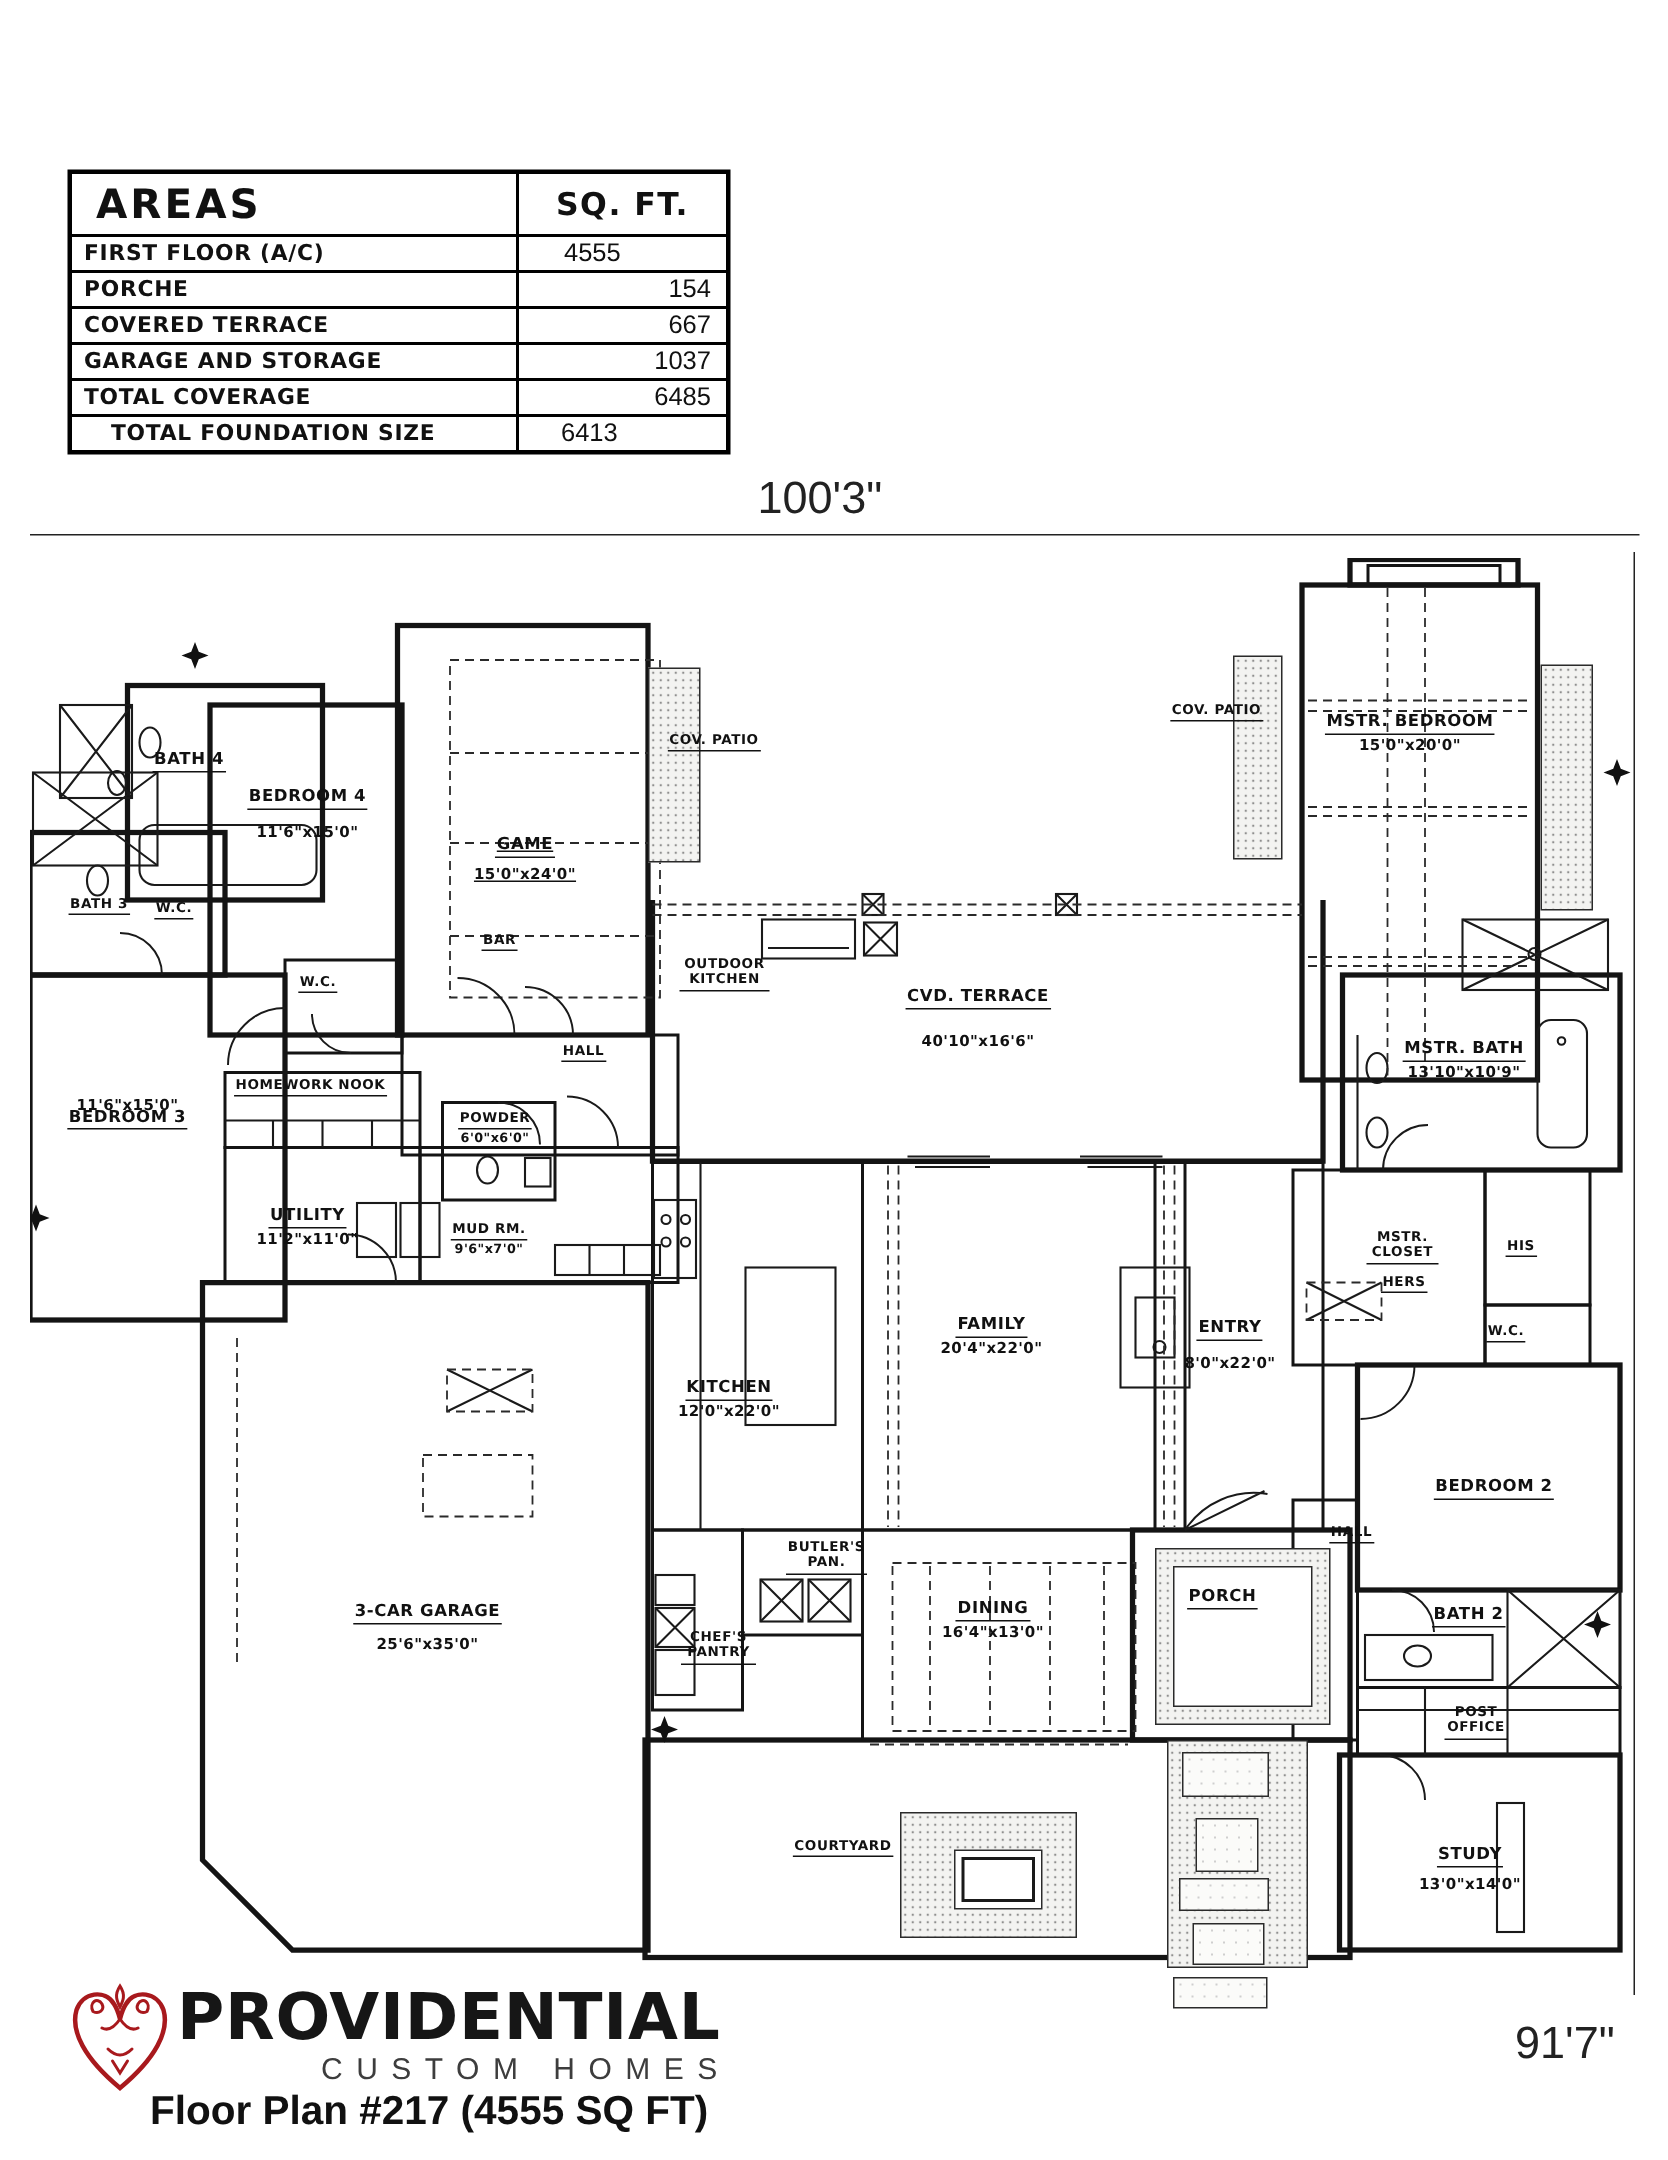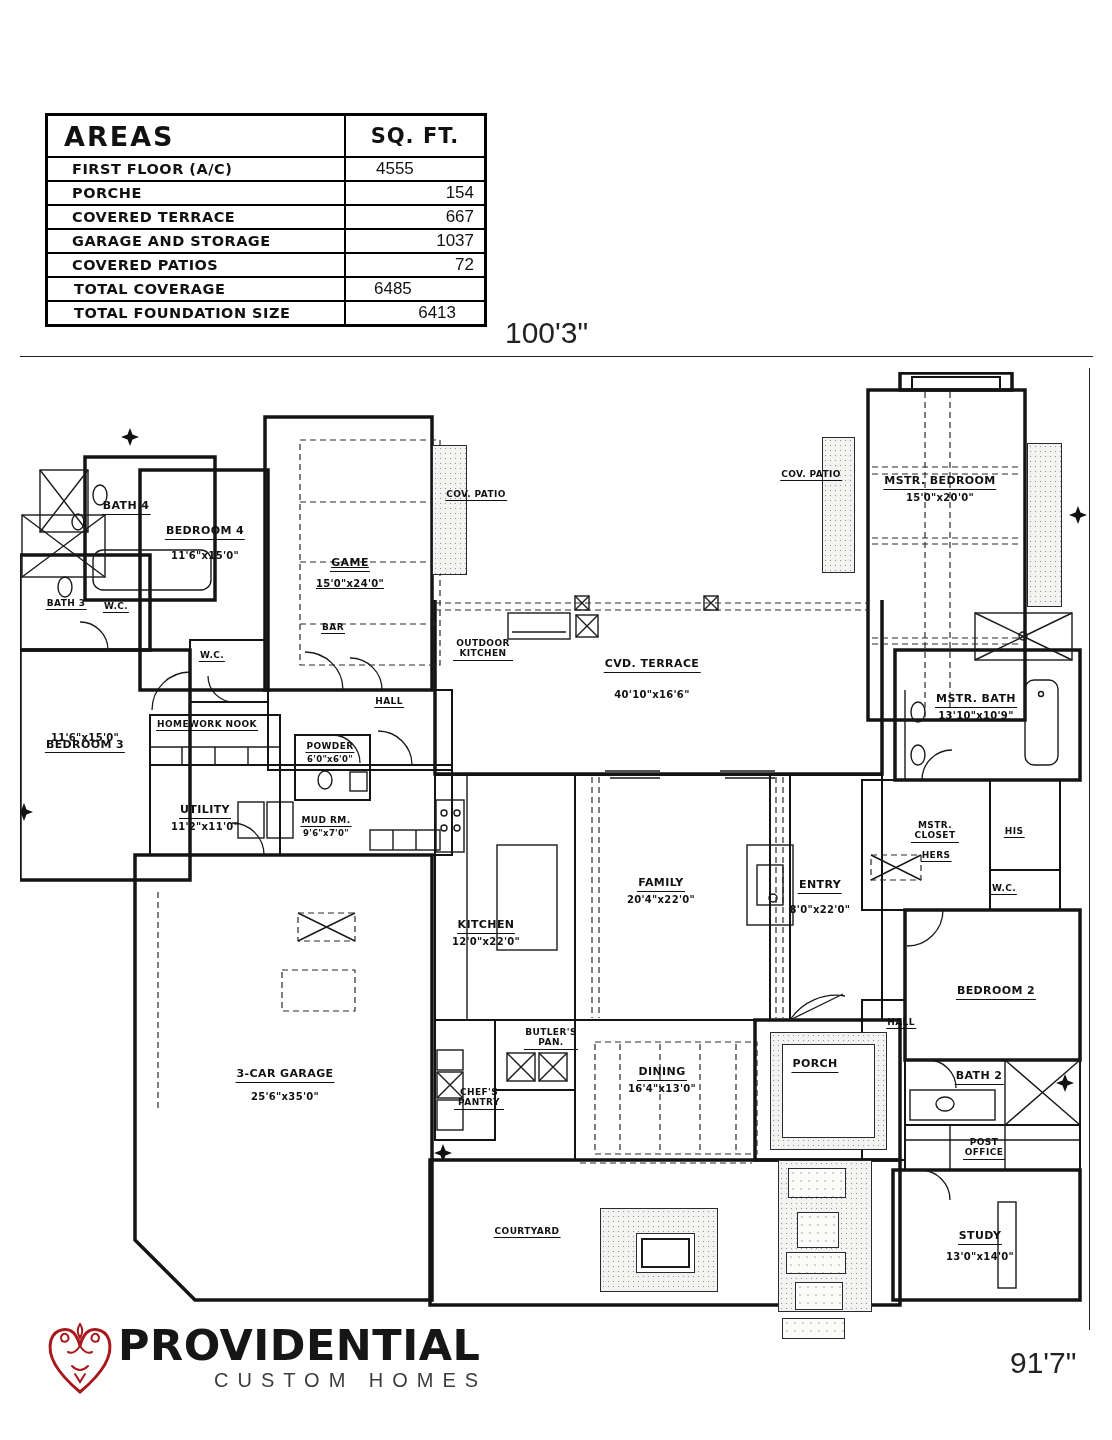--- a/index.html
+++ b/index.html
@@ -3,21 +3,21 @@
 <meta charset="utf-8">
 <style>
   html,body{margin:0;padding:0;background:#fff;}
   #canvas{position:relative;width:1112px;height:1440px;background:#fff;overflow:hidden;
           font-family:"DejaVu Sans",sans-serif;color:#111;}
   
   .areas{position:absolute;left:45px;top:113px;width:442px;border:3px solid #000;box-sizing:border-box;}
   .at-row{display:flex;border-top:2px solid #000;height:22px;align-items:center;}
   .at-row:first-child{border-top:none;height:40px;}
   .at-lbl{flex:0 0 298px;border-right:2.5px solid #000;box-sizing:border-box;height:100%;
-          display:flex;align-items:center;padding-left:24px;font-weight:bold;font-size:14.5px;letter-spacing:.5px;}
+          display:flex;align-items:center;padding-left:8px;font-weight:bold;font-size:14.5px;letter-spacing:.5px;}
   .at-val{flex:1;height:100%;display:flex;align-items:center;font-family:"Liberation Sans",sans-serif;font-size:17px;}
   .at-row:first-child .at-lbl{font-size:27px;letter-spacing:2px;padding-left:16px;}
   .at-row:first-child .at-val{font-family:"DejaVu Sans",sans-serif;font-weight:bold;font-size:21px;justify-content:center;letter-spacing:1px;}
   .at-row:nth-child(2) .at-val{padding-left:30px;}
   .at-row:nth-child(3) .at-val,.at-row:nth-child(4) .at-val,
   .at-row:nth-child(5) .at-val,.at-row:nth-child(6) .at-val{justify-content:flex-end;padding-right:10px;}
   .at-row:nth-child(7) .at-val{padding-left:28px;}
   .at-row:nth-child(8) .at-val{justify-content:flex-end;padding-right:28px;}
   .at-row:nth-child(7) .at-lbl,.at-row:nth-child(8) .at-lbl{padding-left:26px;}
   
@@ -75,24 +75,20 @@
       <div class="at-lbl">PORCHE</div>
       <div class="at-val">154</div>
     </div>
     <div class="at-row">
       <div class="at-lbl">COVERED TERRACE</div>
       <div class="at-val">667</div>
     </div>
     <div class="at-row">
       <div class="at-lbl">GARAGE AND STORAGE</div>
       <div class="at-val">1037</div>
-    </div>
-    <div class="at-row">
-      <div class="at-lbl">COVERED PATIOS</div>
-      <div class="at-val">72</div>
     </div>
     <div class="at-row">
       <div class="at-lbl">TOTAL COVERAGE</div>
       <div class="at-val">6485</div>
     </div>
     <div class="at-row">
       <div class="at-lbl">TOTAL FOUNDATION SIZE</div>
       <div class="at-val">6413</div>
     </div>
   </div>
@@ -377,21 +373,21 @@
     <div class="rl sm wrap" style="left:459px;top:715px;">
       <span class="rn" style="width:48px;">CHEF'S PANTRY</span>
       </div>
     <div class="rl" style="left:642px;top:694px;">
       <span class="rn">DINING</span>
       <span class="rd">16'4"x13'0"</span>
       </div>
     <div class="rl" style="left:795px;top:686px;">
       <span class="rn">PORCH</span>
       </div>
-    <div class="rl sm" style="left:507px;top:854px;">
+    <div class="rl sm" style="left:542px;top:854px;">
       <span class="rn">COURTYARD</span>
       </div>
     <div class="rl" style="left:960px;top:858px;">
       <span class="rn">STUDY</span>
       <span class="rd" style="margin-top:6px;">13'0"x14'0"</span>
       </div>
   </div>
 
   <svg width="76" height="82" viewBox="0 0 76 82" style="position:absolute;left:42px;top:1318px;">
     <g fill="none" stroke="#a8191d" stroke-width="3" stroke-linecap="round">
@@ -400,14 +396,15 @@
       <path d="M38,28 C42,34 46,36 50,34" stroke-width="2"></path>
       <path d="M20,23 c-3,-6 3,-10 6,-5 c2,4 -2,7 -6,5 Z" stroke-width="2"></path>
       <path d="M56,23 c3,-6 -3,-10 -6,-5 c-2,4 2,7 6,5 Z" stroke-width="2"></path>
       <path d="M38,6 c-4,6 -2,10 0,14 c2,-4 4,-8 0,-14 Z" stroke-width="2"></path>
       <path d="M30,48 q8,8 16,0" stroke-width="2"></path>
       <path d="M33,56 l5,8 5,-8" stroke-width="2"></path>
     </g>
   </svg>
   <div class="brand-name">PROVIDENTIAL</div>
   <div class="brand-tag">CUSTOM HOMES</div>
+  <div class="plan-caption">Floor Plan #217 (4555 SQ FT)</div>
 
 </div>
 
 </body></html>

